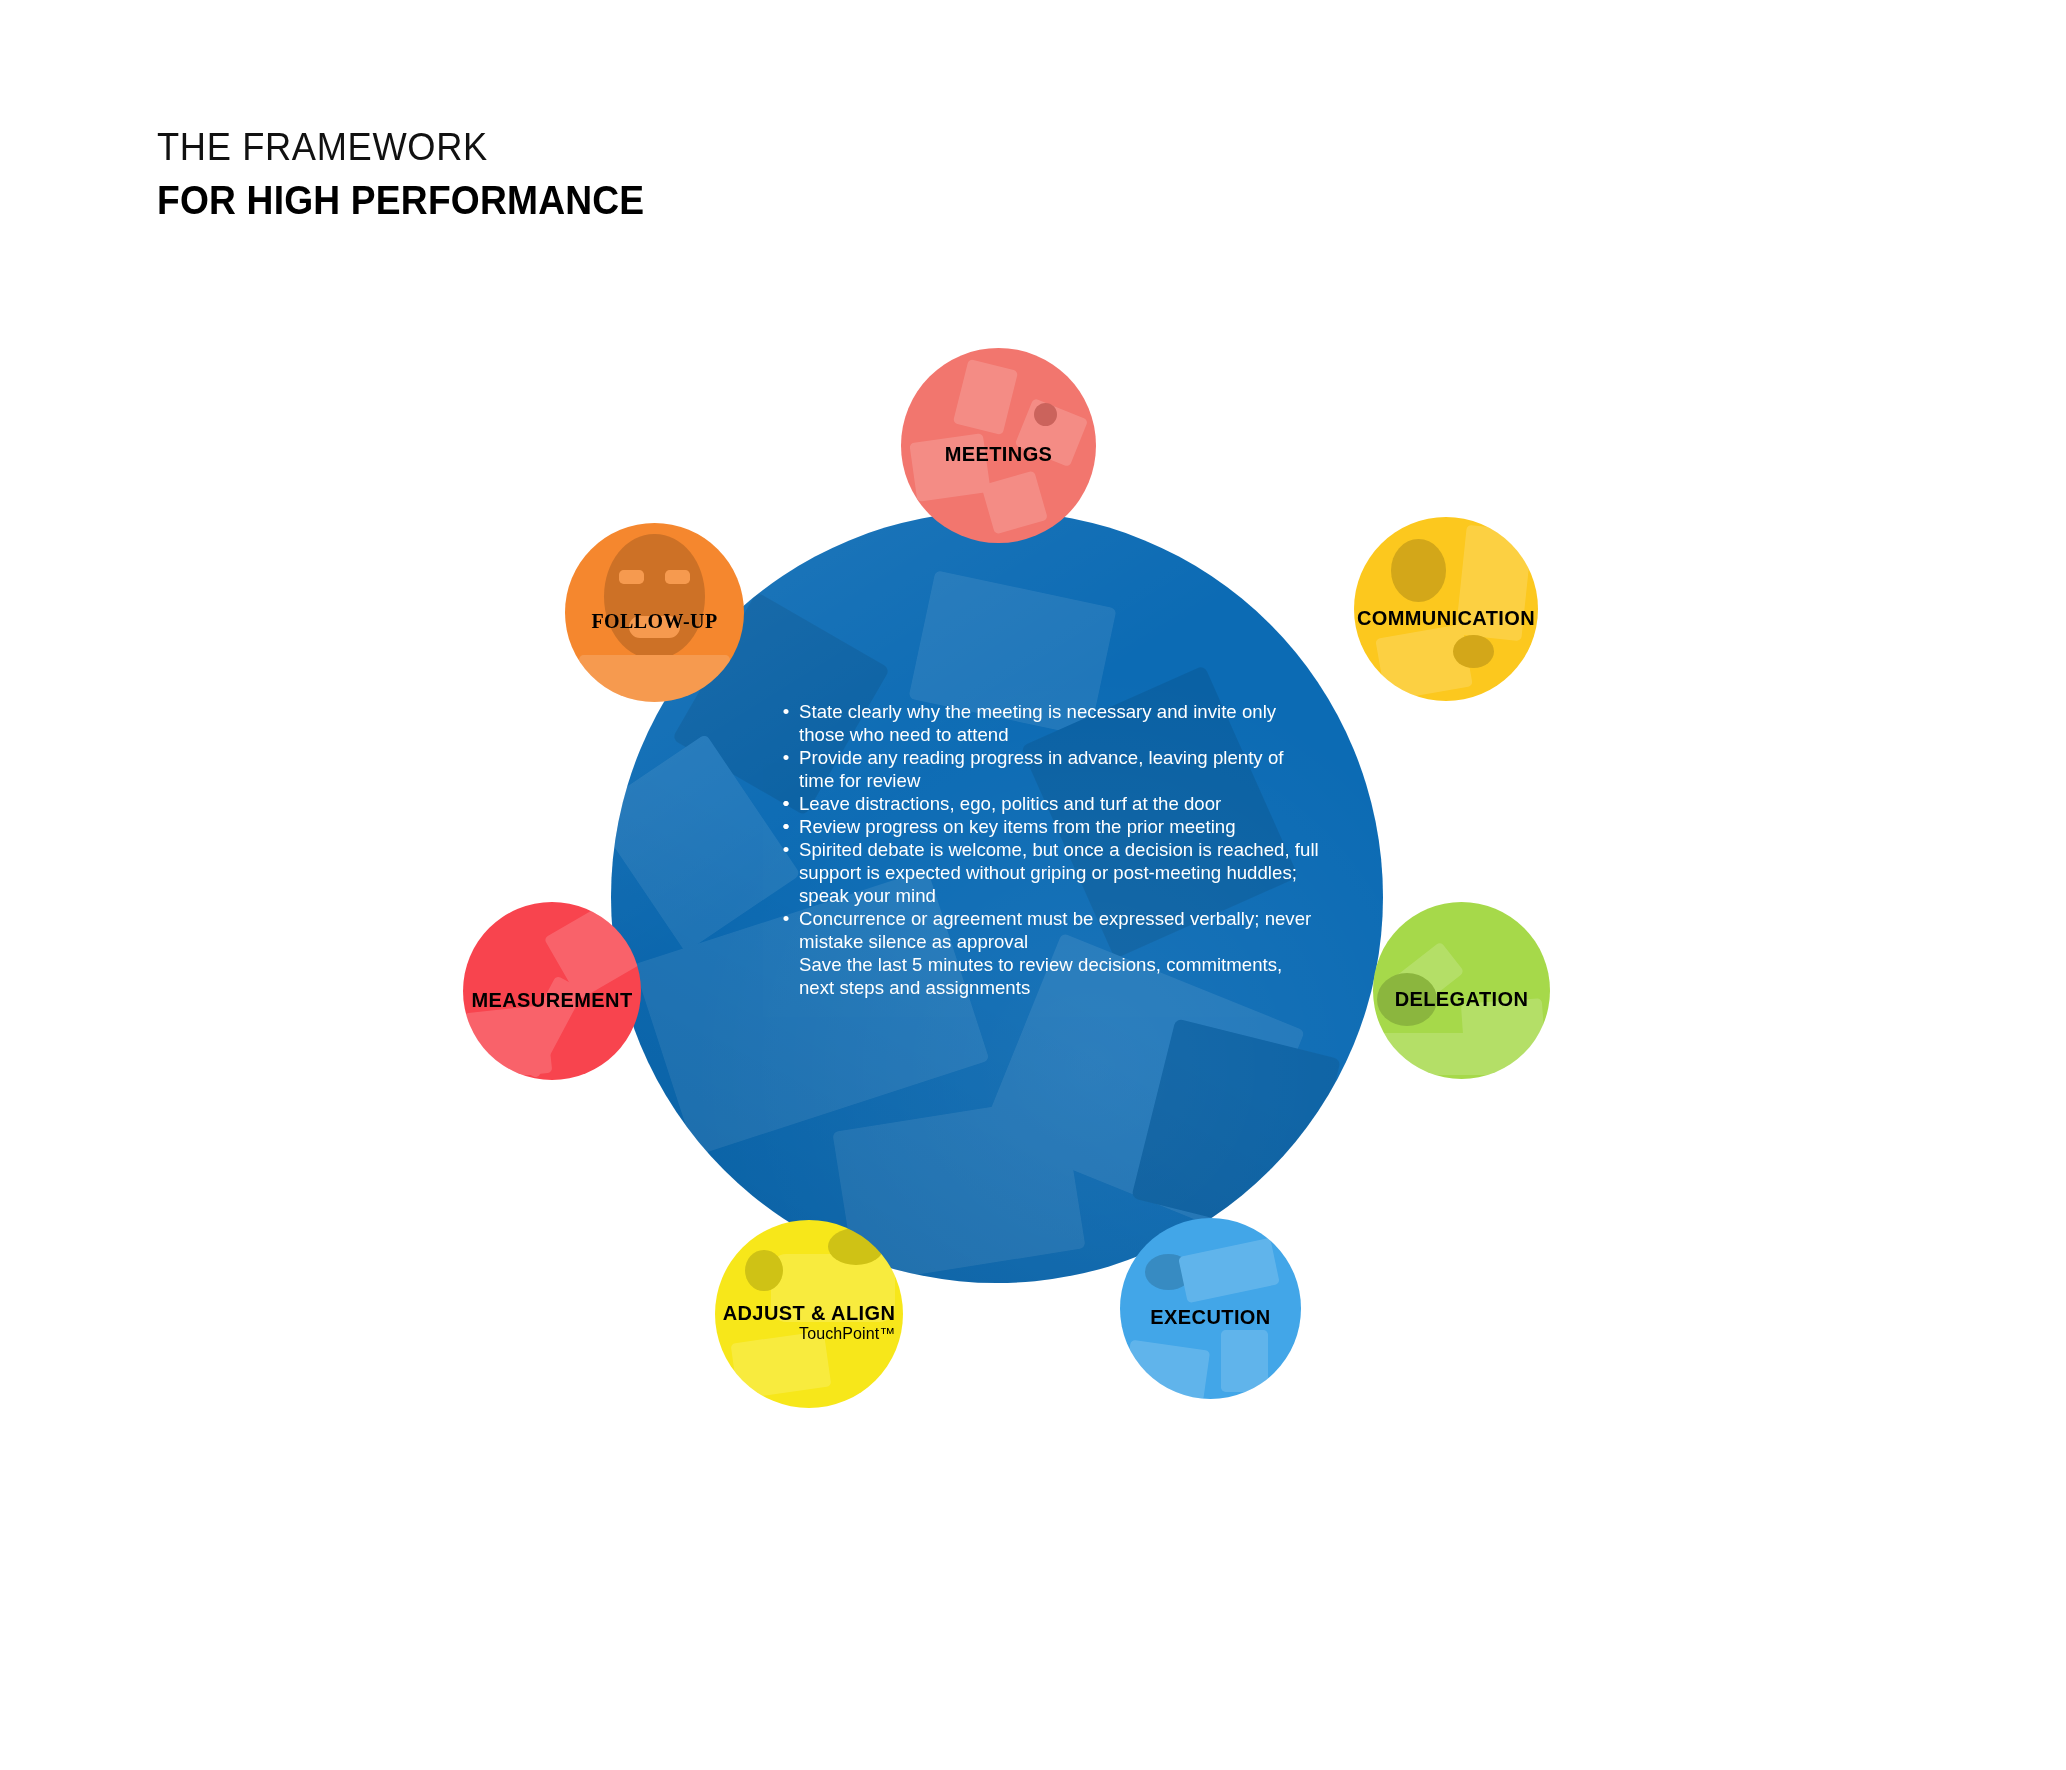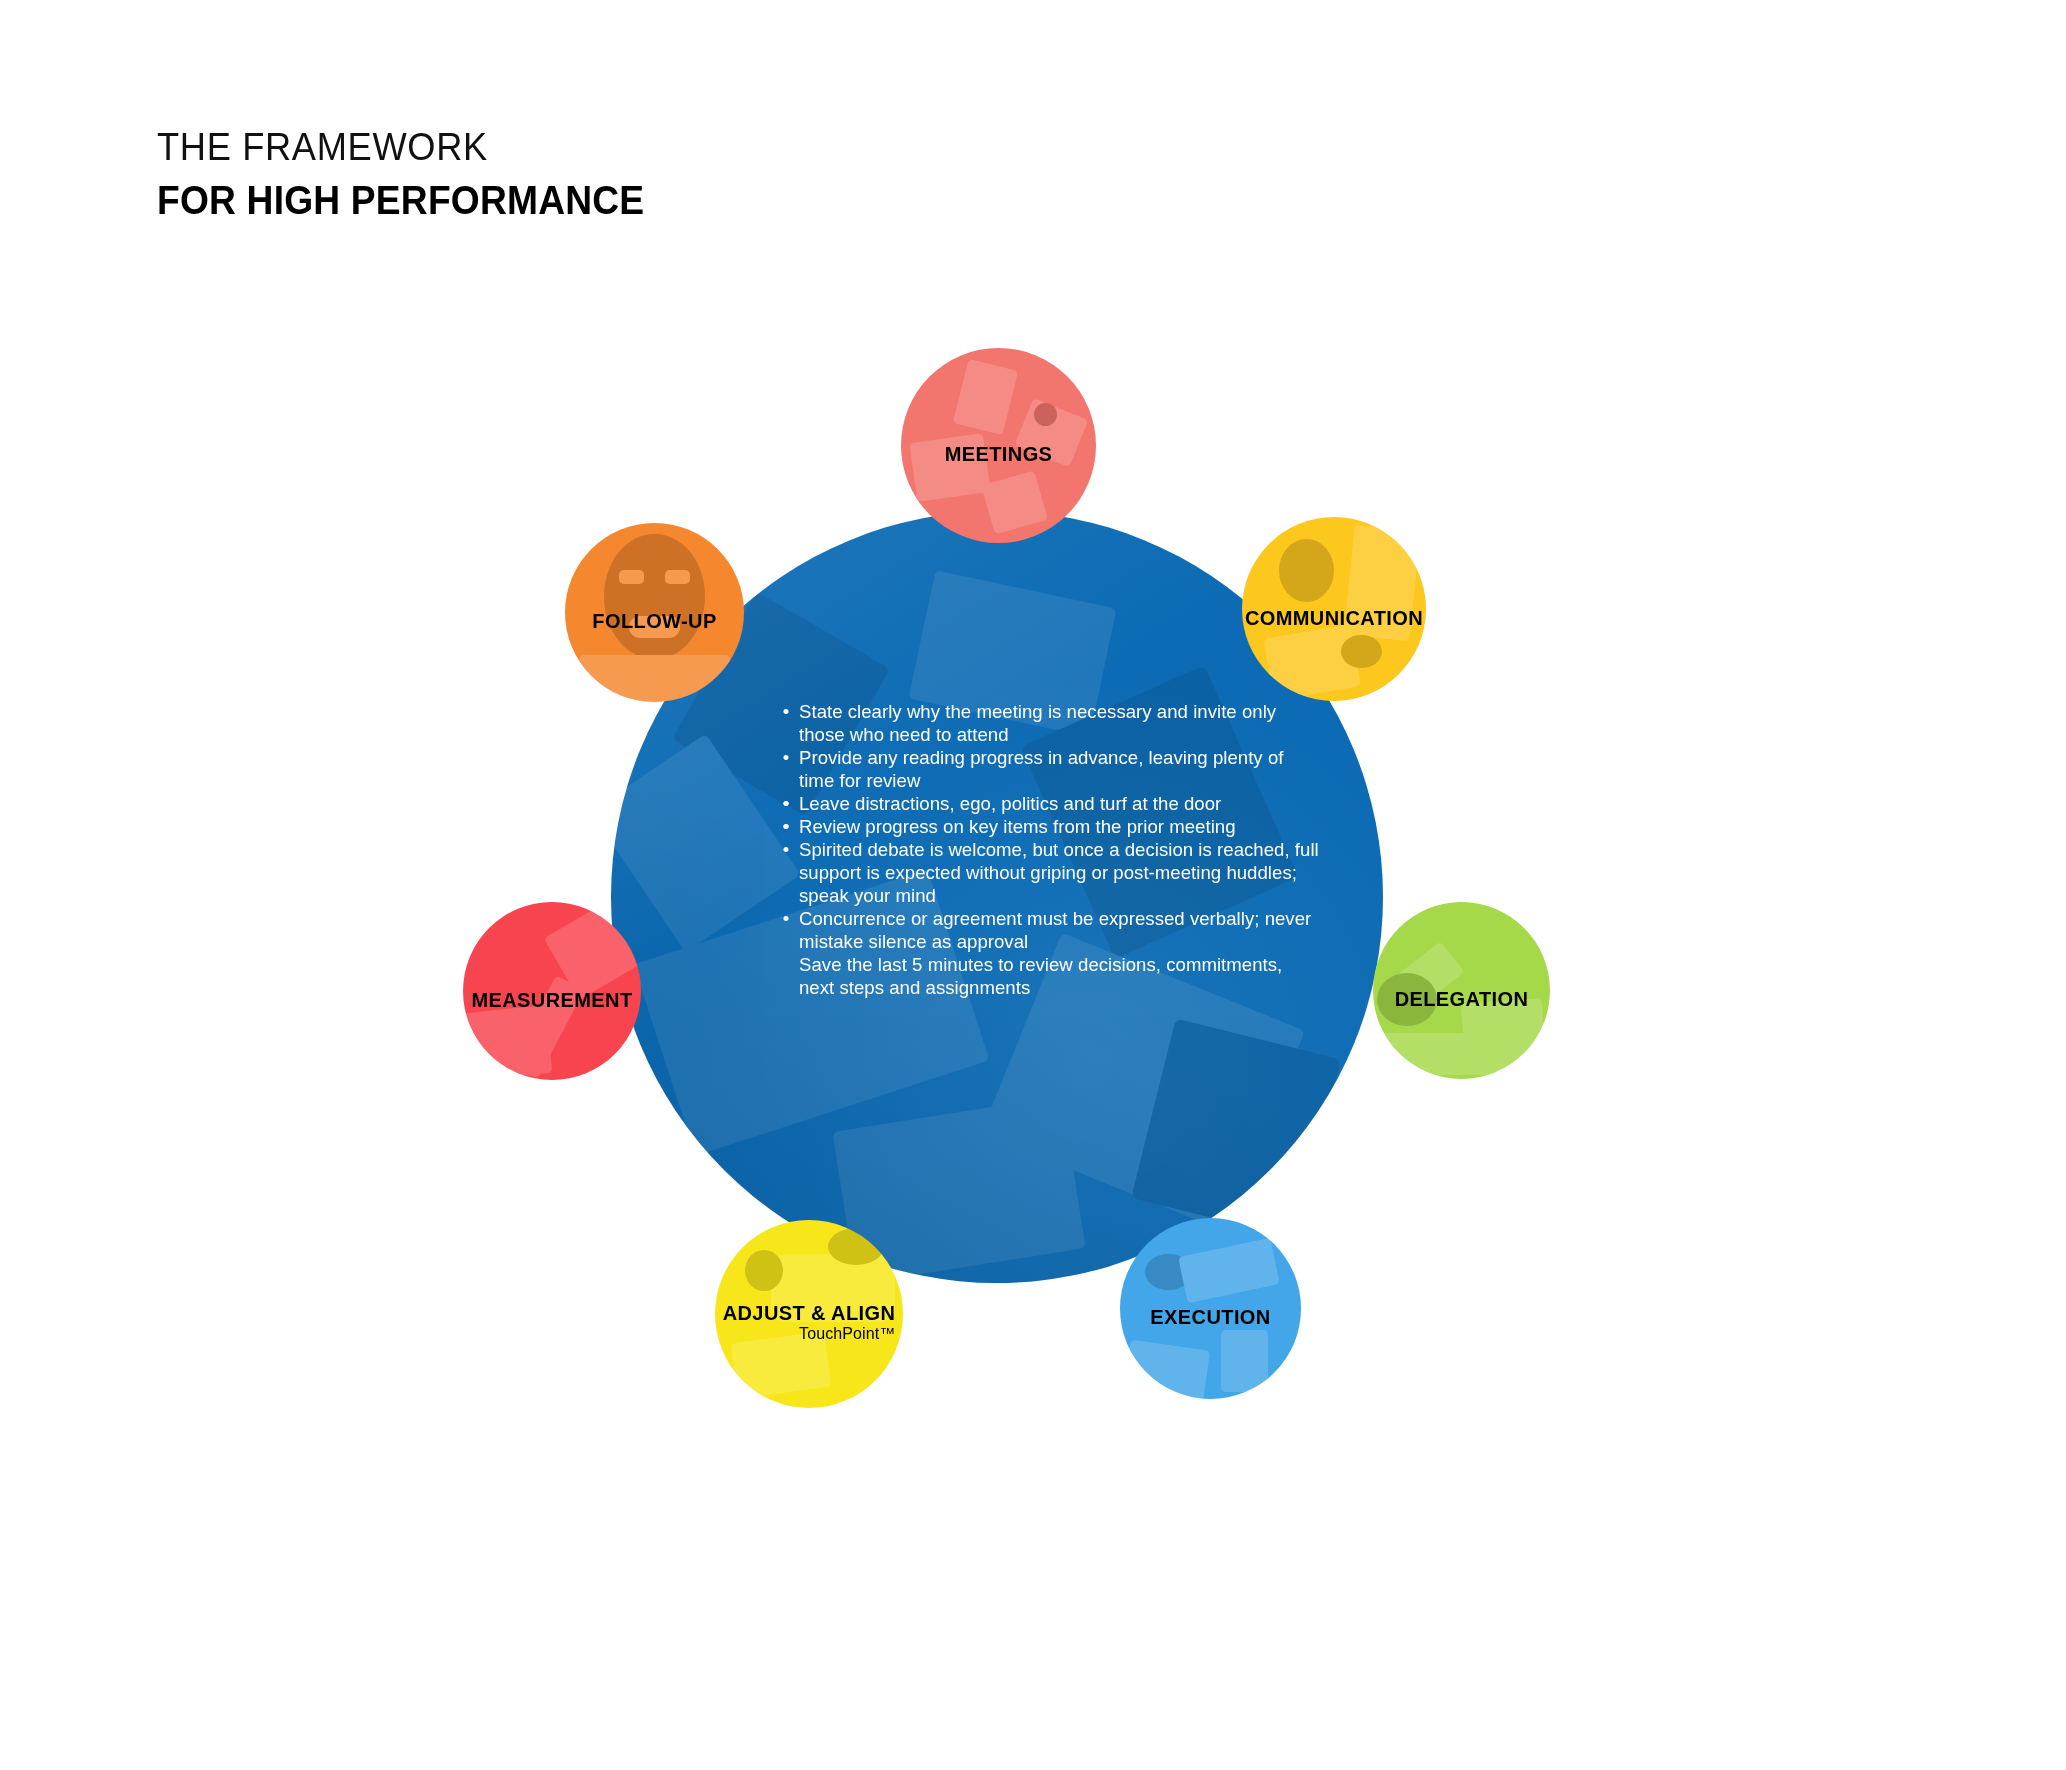--- a/index.html
+++ b/index.html
@@ -115,26 +115,26 @@
     font-size:16px;
     font-weight:400;
     letter-spacing:0.1px;
     line-height:1.05;
     margin-top:2.4px;
     text-align:right;
   }
 
   
   #node-meetings{left:901px;top:348px;width:195px;height:195px;}
-  #node-communication{left:1242px;top:517px;width:184px;height:184px;}
+  #node-communication{left:1354px;top:517px;width:184px;height:184px;}
   #node-delegation{left:1373px;top:902px;width:177px;height:177px;}
   #node-execution{left:1120px;top:1218px;width:181px;height:181px;}
   #node-adjust{left:715px;top:1220px;width:188px;height:188px;align-items:center;}
   #node-measurement{left:463px;top:902px;width:178px;height:178px;}
-  #node-followup{left:565px;top:523px;width:179px;height:179px;}
+  #node-followup{left:565px;top:523px;width:179px;height:179px;font-family:Liberation Serif, serif;}
 
   
   .node{z-index:5;}
   #hub{z-index:2;}
   #bullets{z-index:6;}
 </style>
 </head>
 <body>
 
 <div id="title-block">

